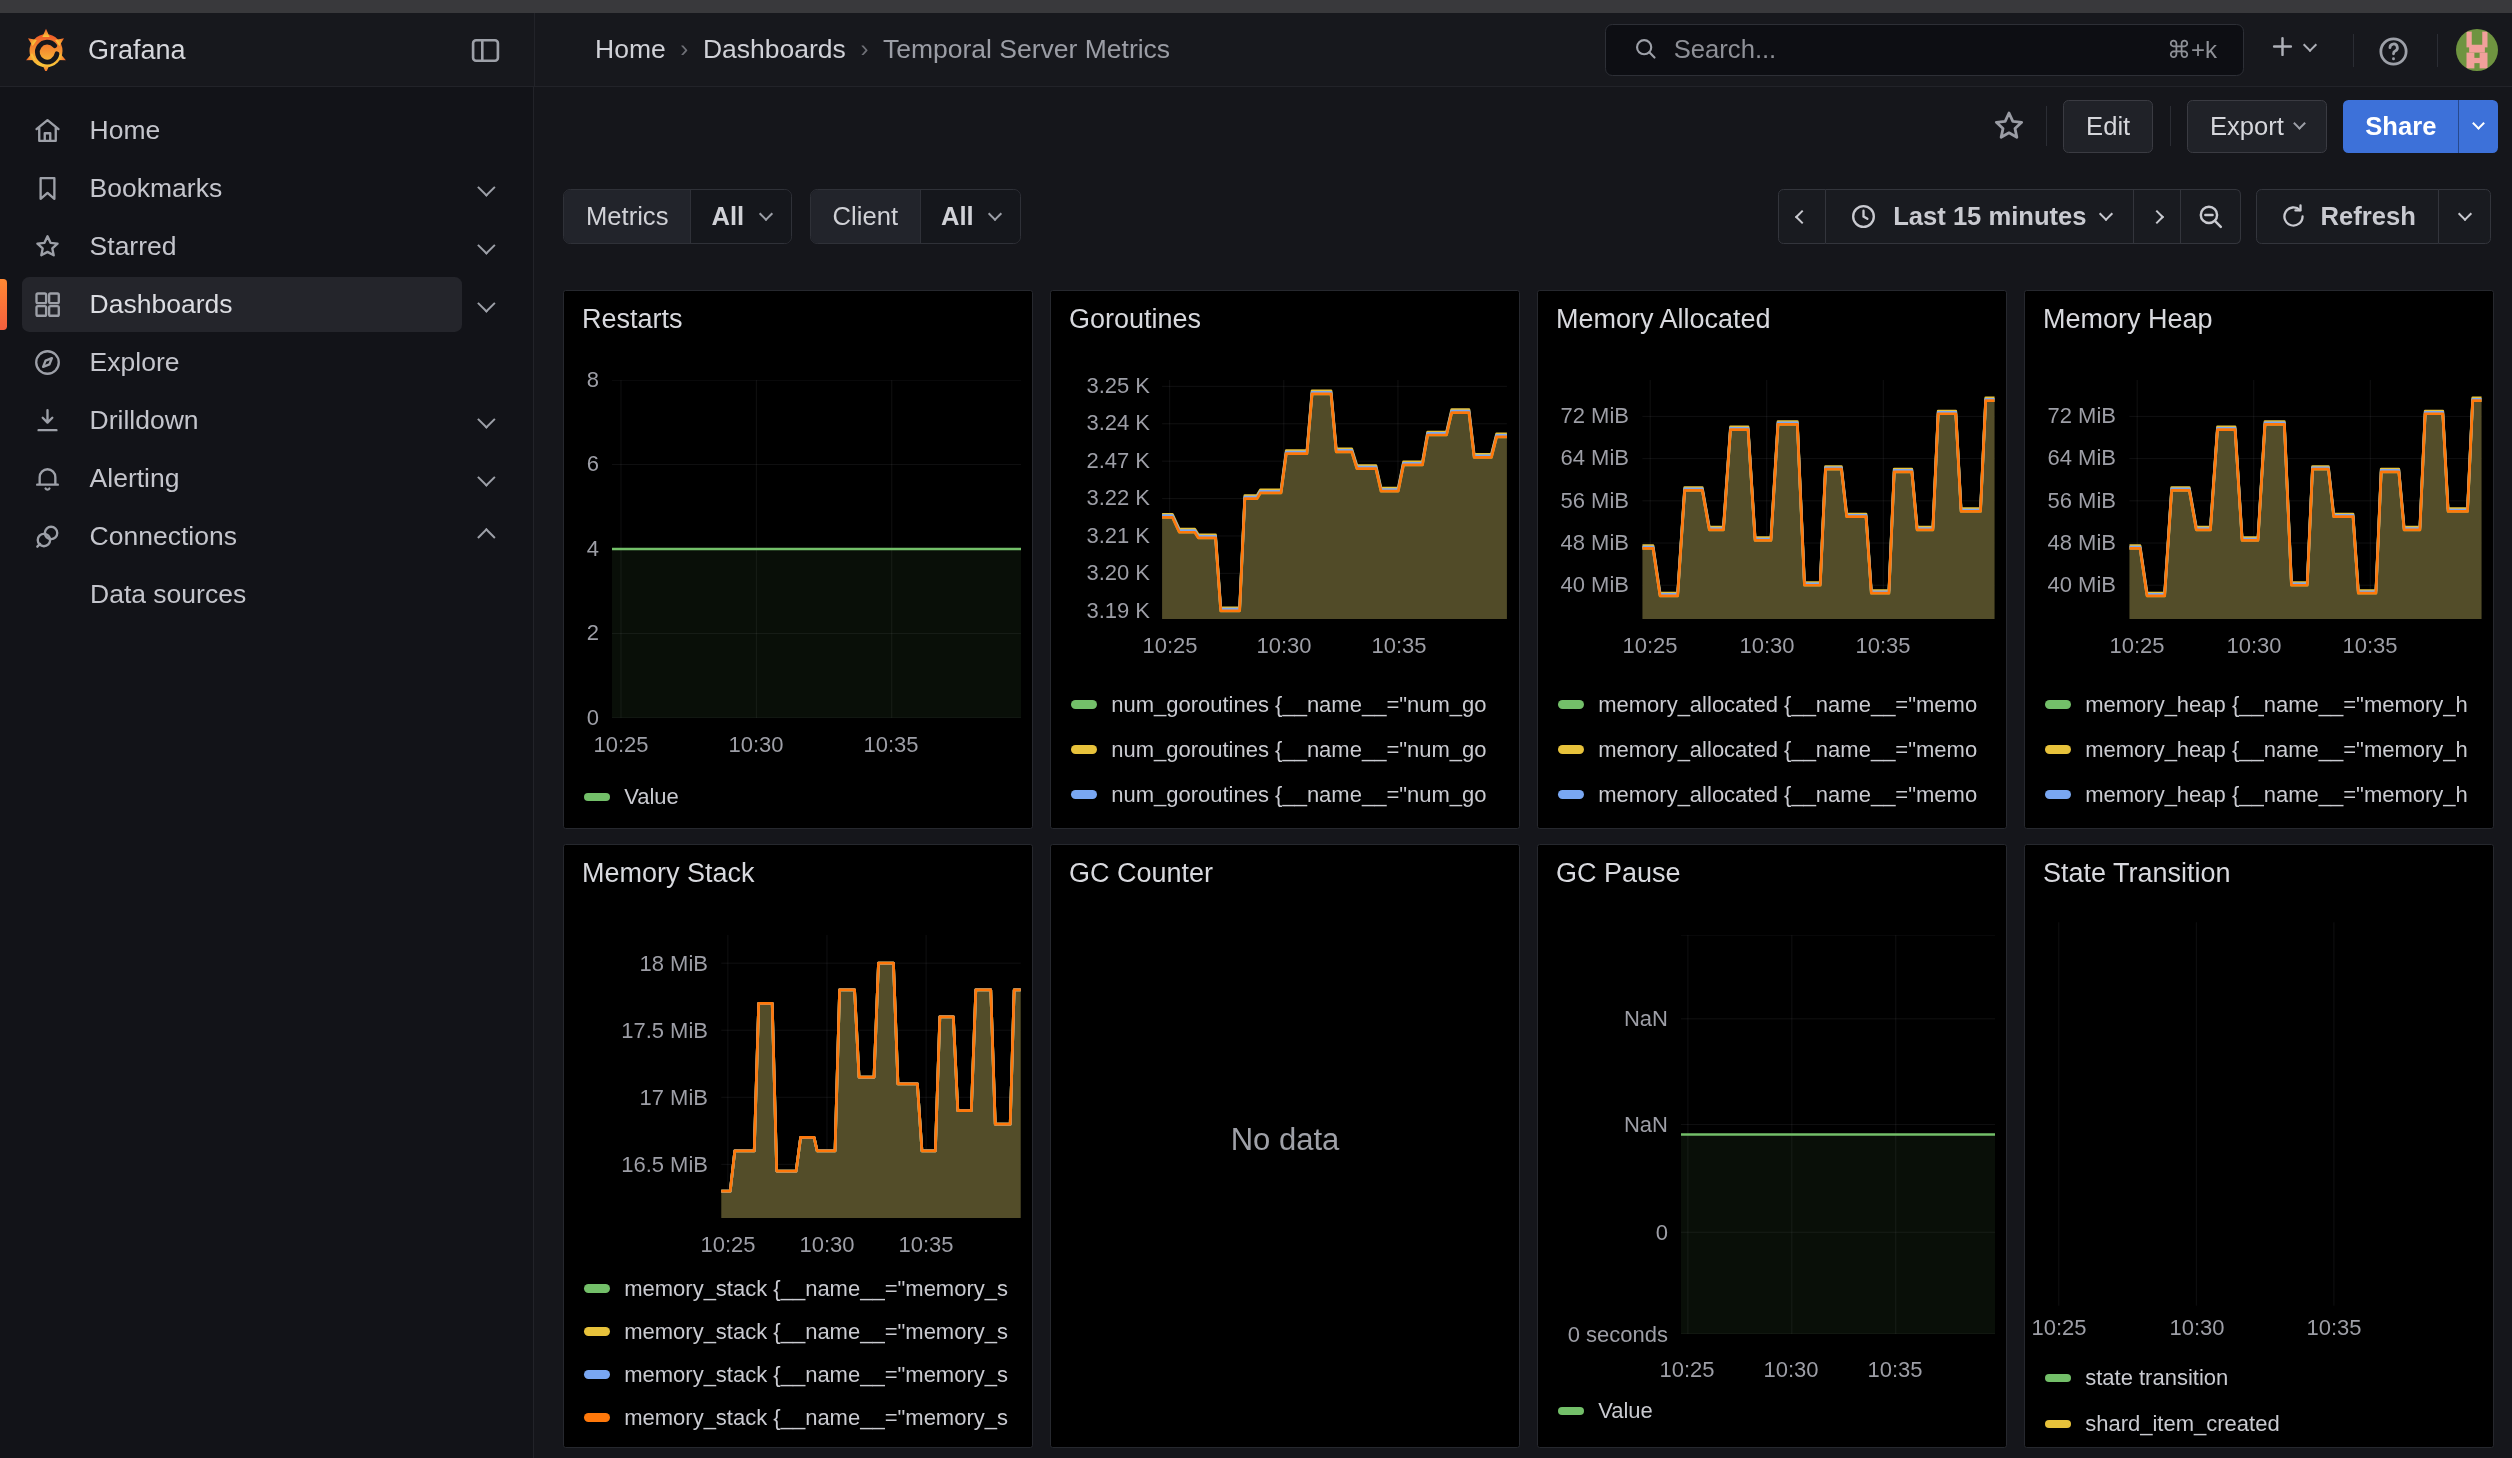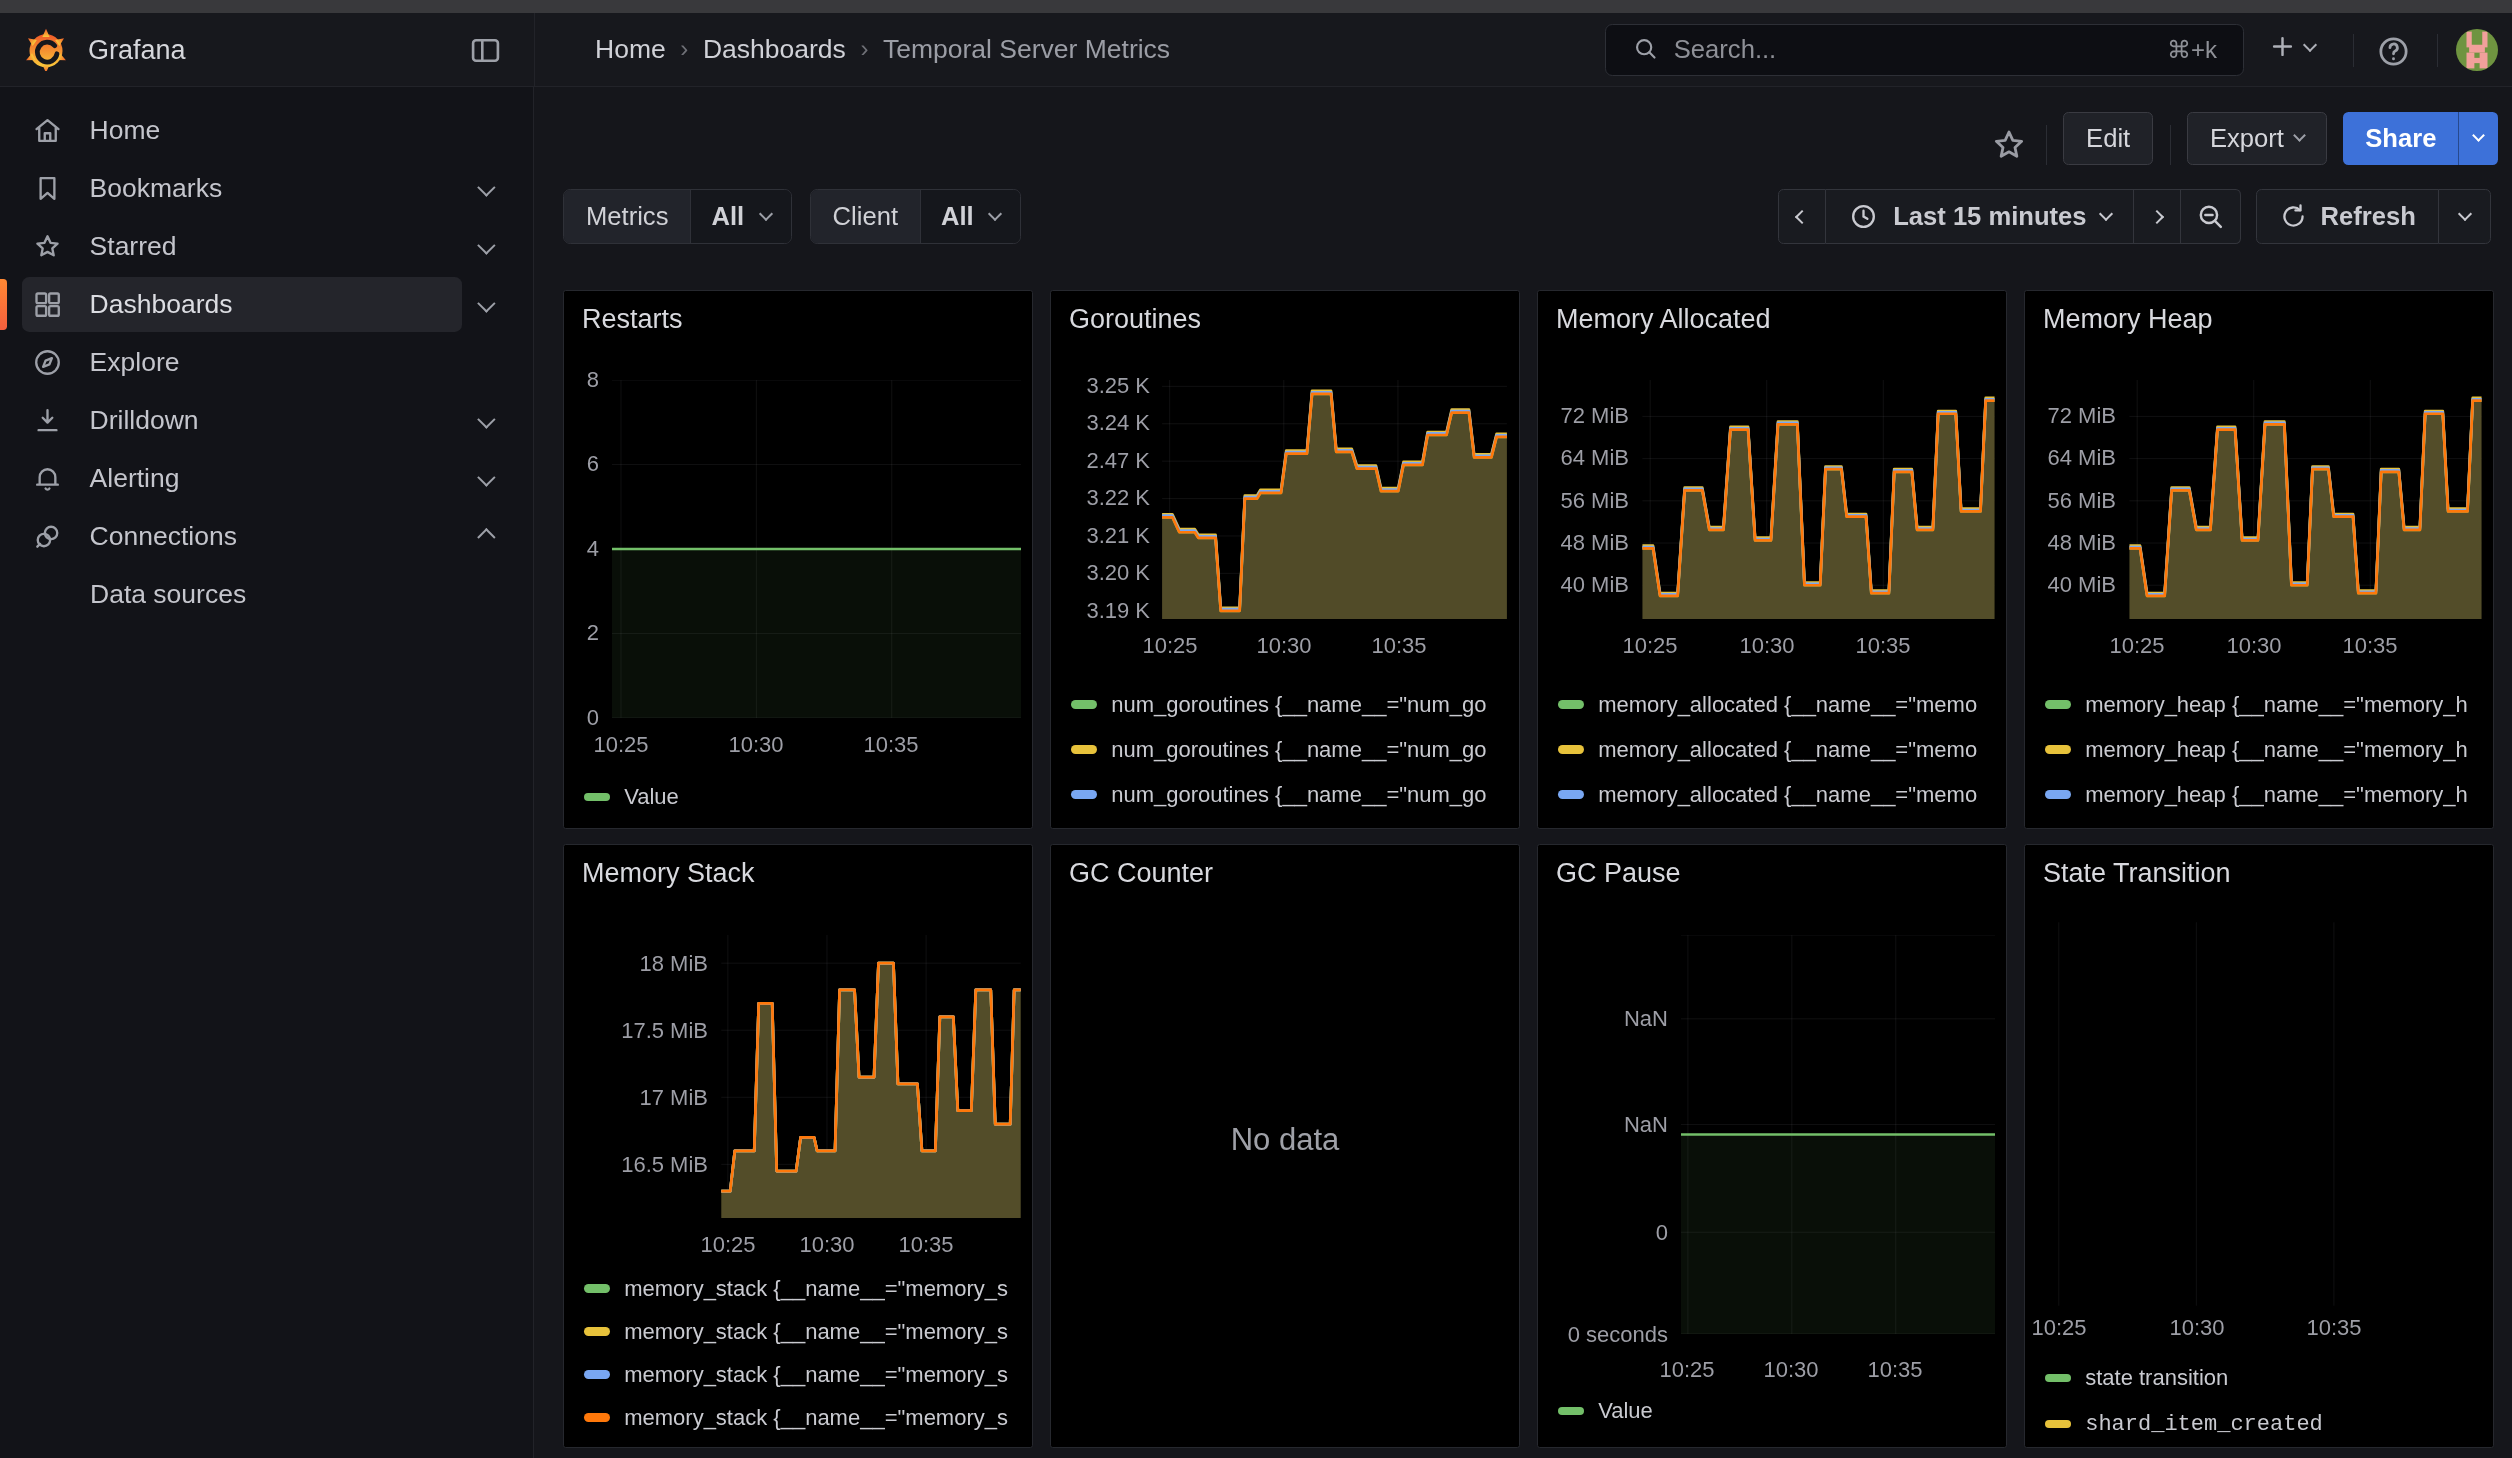--- a/index.html
+++ b/index.html
@@ -38,21 +38,21 @@
   .side-item.active .accent{position:absolute;left:0;top:3.7px;bottom:3.7px;width:7.3px;border-radius:0 3.7px 3.7px 0;
        background:linear-gradient(#FF8833,#F55F3E);z-index:1;}
   .side-item>*{position:relative;z-index:2;}
   .chev-i{display:inline-block;width:12.8px;height:12.8px;border-right:2.7px solid currentColor;border-bottom:2.7px solid currentColor;}
   .chev-down{transform:rotate(45deg);margin-top:-5.5px;}
   .chev-up{transform:rotate(-135deg);margin-top:5.5px;}
   .chev-left{transform:rotate(135deg);}
   .chev-right{transform:rotate(-45deg);}
   
   .dashboard{position:absolute;left:534px;top:87px;width:1979px;height:1371px;background:#15161b;overflow:hidden;}
-  .db-toolbar{position:absolute;right:14.6px;top:0;height:78px;display:flex;align-items:flex-end;gap:16.4px;}
+  .db-toolbar{position:absolute;right:14.6px;top:0;height:78px;display:flex;align-items:center;gap:16.4px;}
   .star-btn{width:40px;height:40px;color:#9a9ca4;}
   .tb-sep{width:0.9px;height:40px;background:#2b2d34;}
   .btn{height:53px;display:flex;align-items:center;gap:11px;padding:0 22px;background:#202228;
        border:0.9px solid #3a3b42;border-radius:5.5px;font-size:25.6px;color:#d5d6db;cursor:pointer;}
   .btn-primary{background:#3D71D9;border:none;color:#fff;font-weight:600;}
   .split{display:flex;}
   .split .seg-main{border-radius:5.5px 0 0 5.5px;}
   .split .seg-chev{width:40px;display:flex;align-items:center;justify-content:center;background:#3D71D9;
        border-radius:0 5.5px 5.5px 0;border-left:0.9px solid rgba(0,0,0,0.35);color:#fff;cursor:pointer;}
   
@@ -555,21 +555,21 @@
             <line x1="328.51" x2="328.51" y1="0" y2="420" stroke="rgba(204,204,220,0.09)"></line>
           </svg>
           <div class="axis-x" style="left: 34px; top: 470px;">10:25</div>
           <div class="axis-x" style="left: 172px; top: 470px;">10:30</div>
           <div class="axis-x" style="left: 309px; top: 470px;">10:35</div>
           <div class="legend" style="top: 510px;">
             <div class="legend-row" style="height: 46px;">
               <span class="legend-swatch" style="background: rgb(115, 191, 105);"></span>
               <span class="legend-label">state transition</span>
             </div>
-            <div class="legend-row" style="height: 46px; font-family: Liberation Mono, monospace;">
+            <div class="legend-row" style="height: 46px;">
               <span class="legend-swatch" style="background: rgb(231, 194, 59);"></span>
               <span class="legend-label">shard_item_created</span>
             </div>
           </div>
         </div>
       </div>
   </div>
 </div>
 
 

